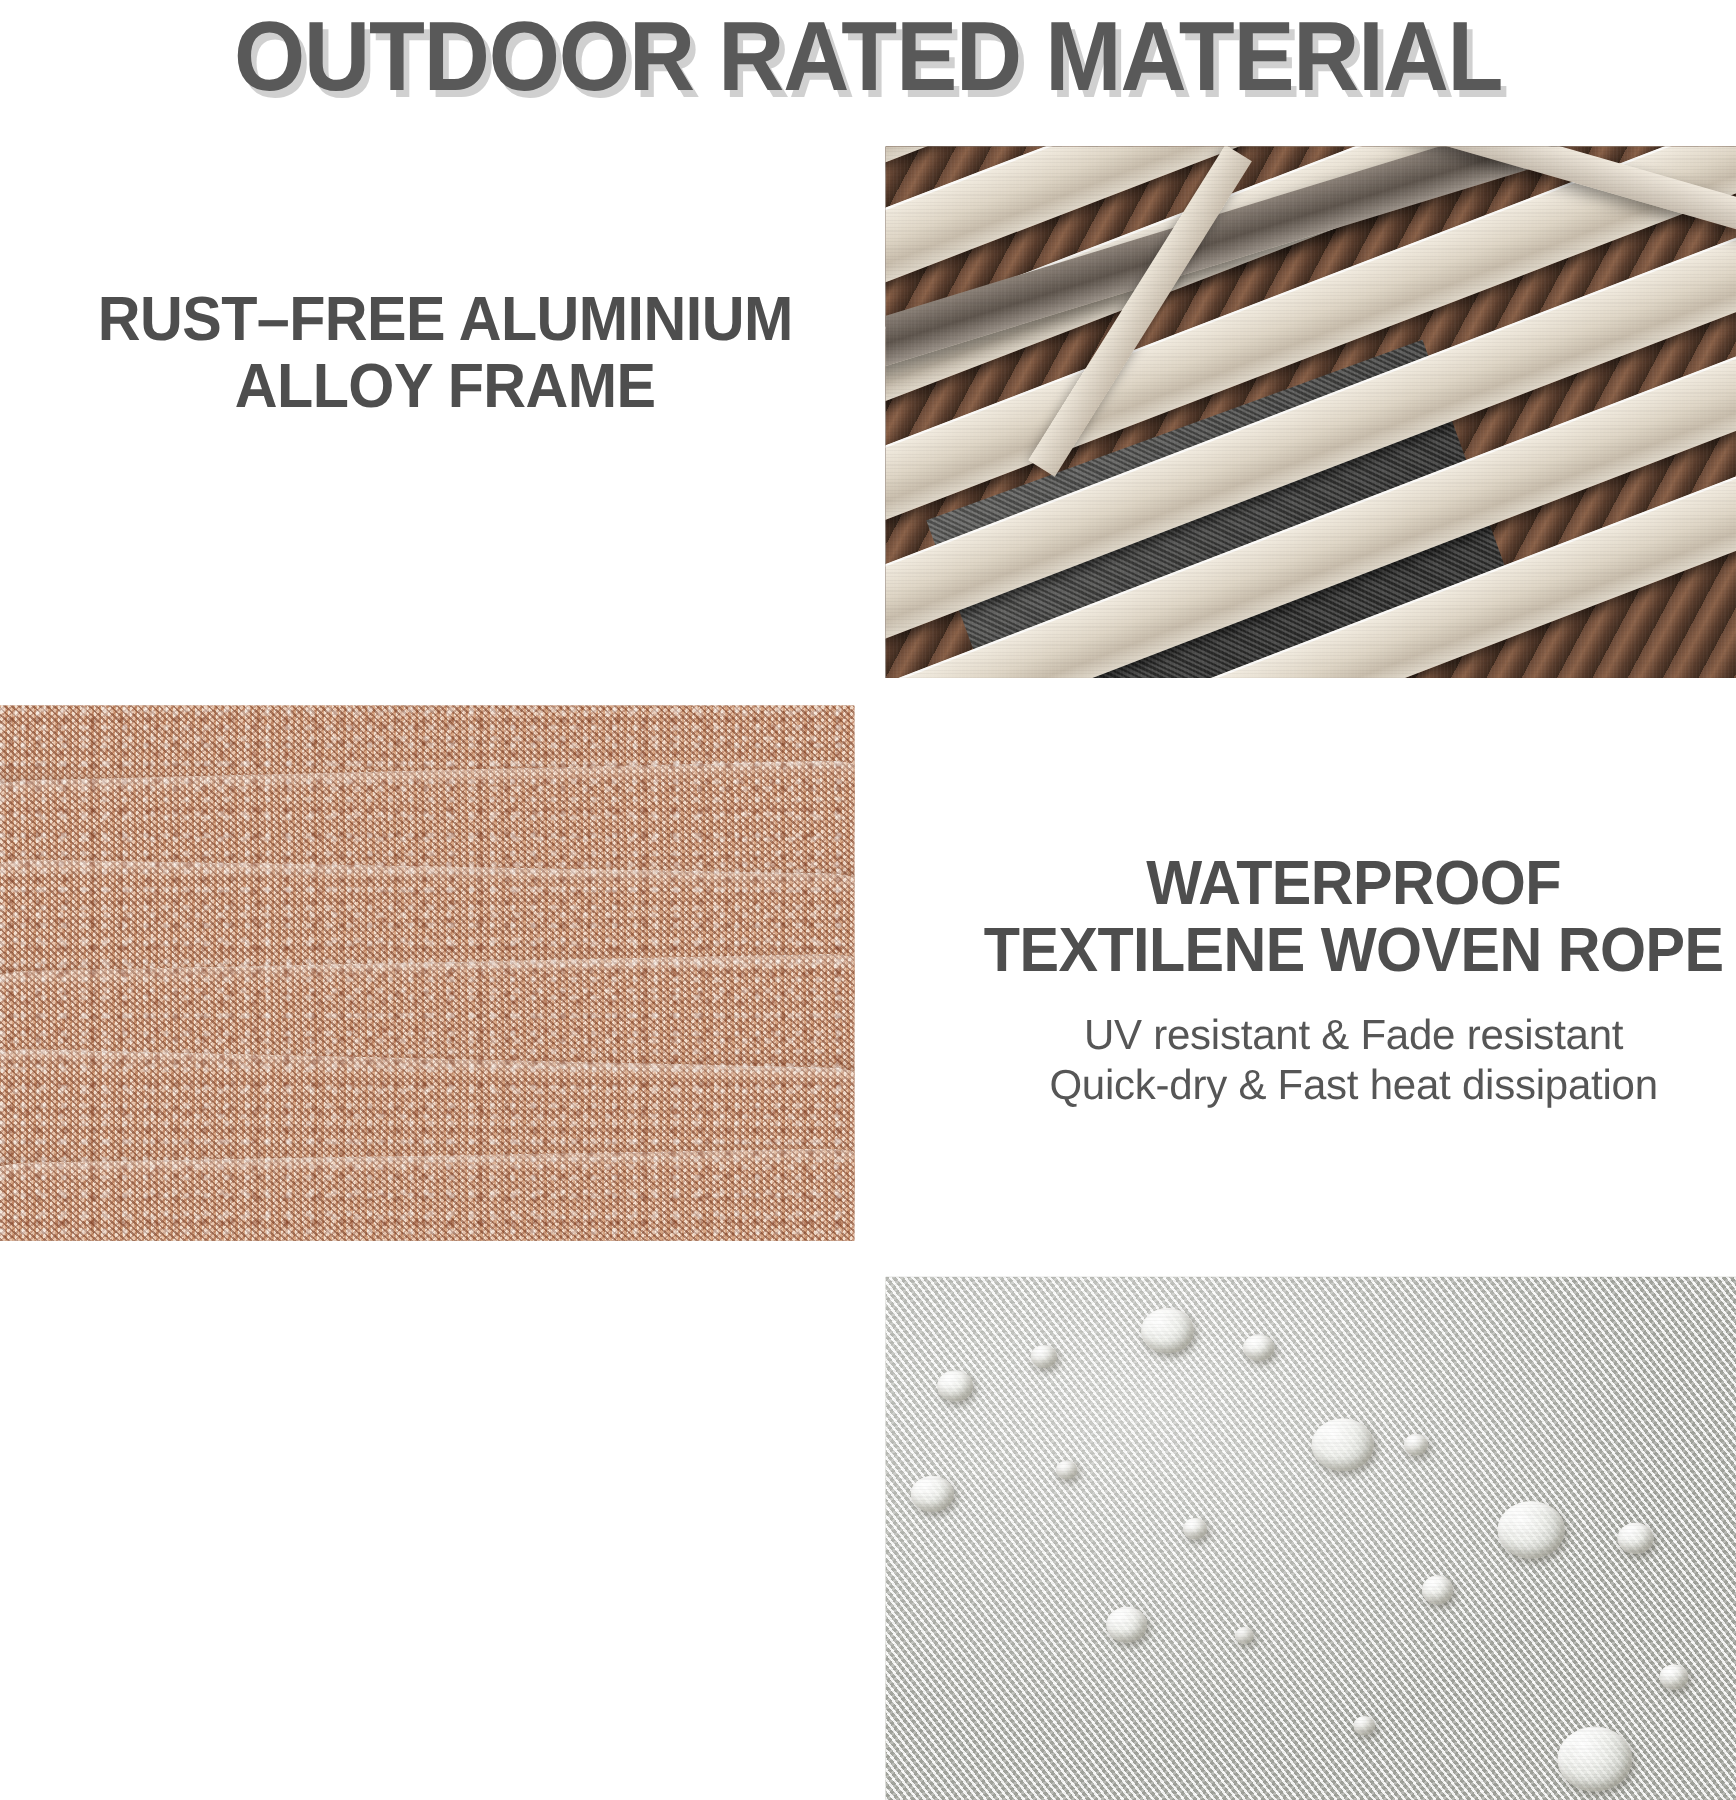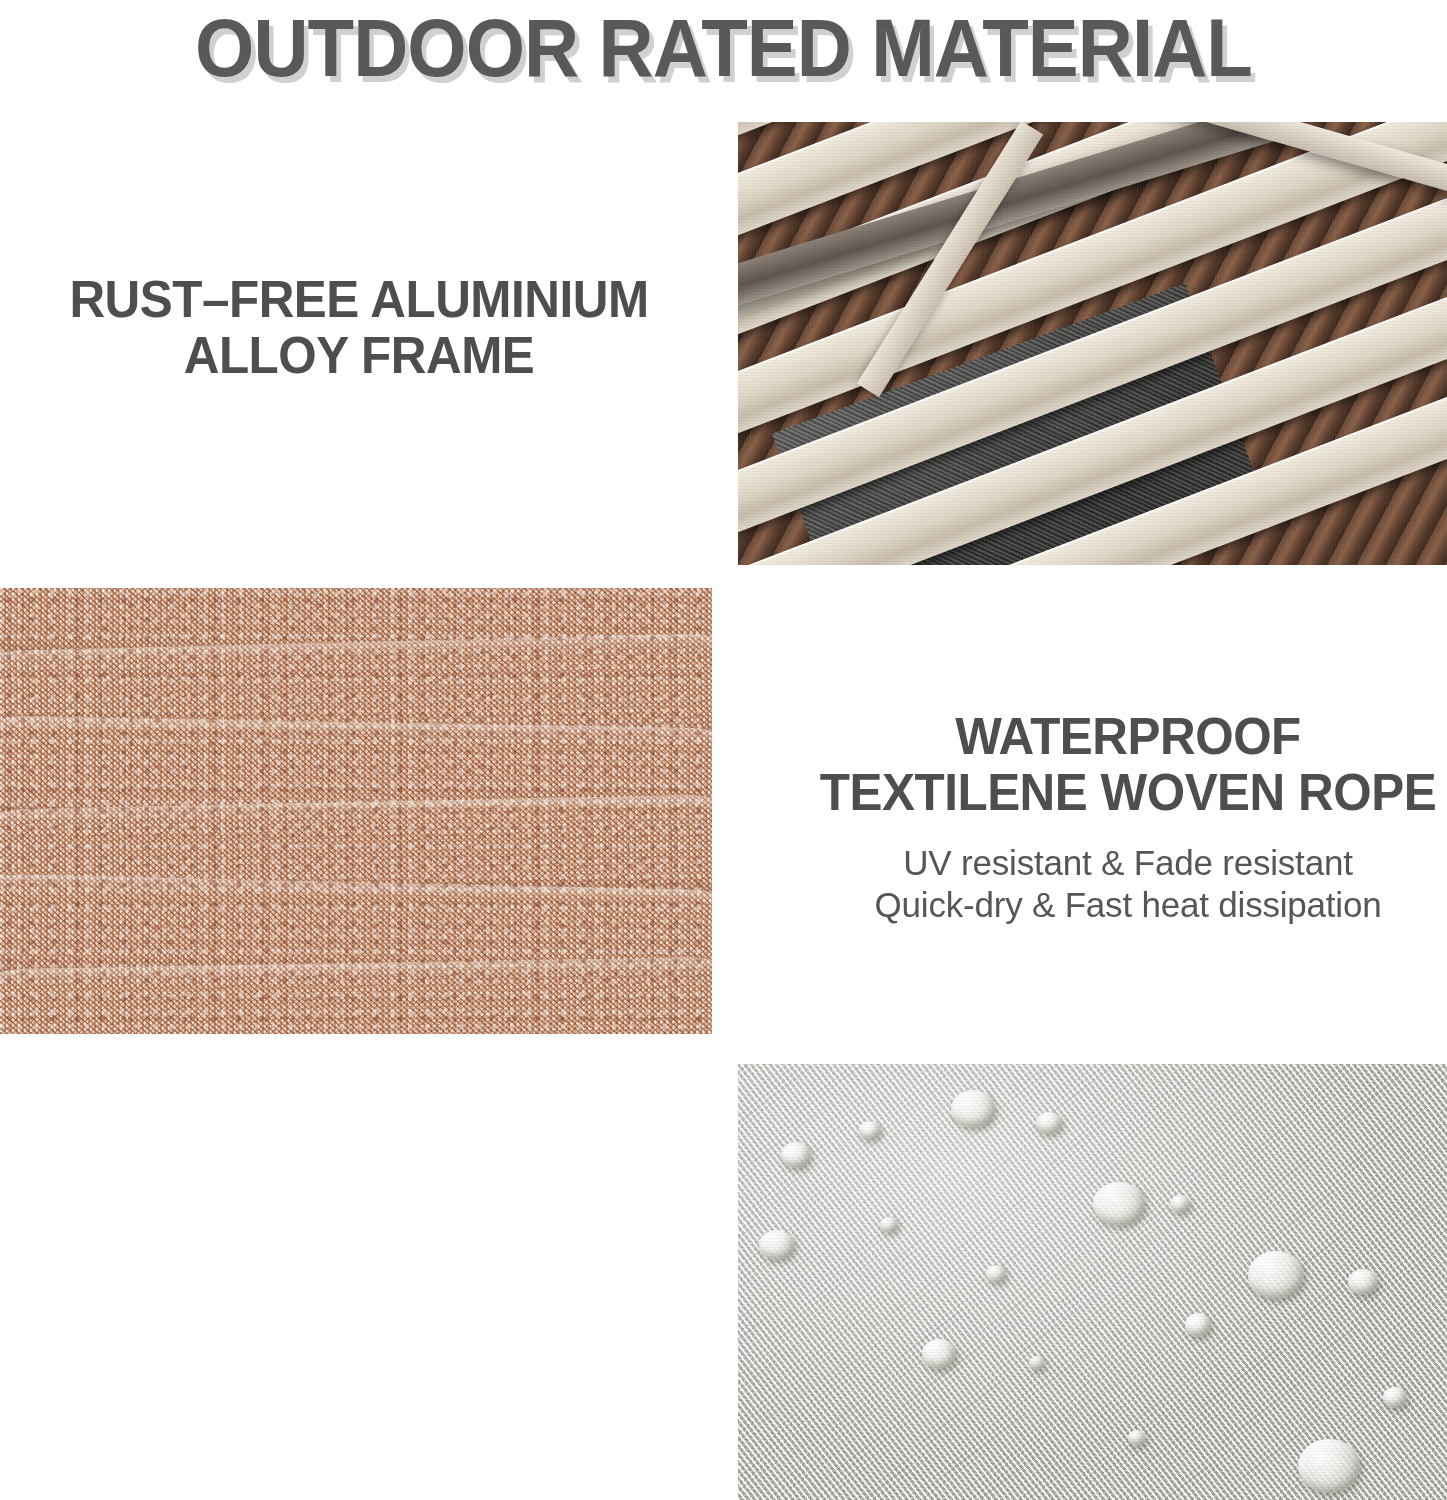--- a/index.html
+++ b/index.html
@@ -56,21 +56,21 @@
   .feature-sub {
     margin-top:22px;
     font-size:35px;
     line-height:42px;
     font-weight:400;
     color:#565656;
     letter-spacing:-0.2px;
     white-space:pre-line;
   }
 
-  #text-frame   { left:0;   top:238px;  width:718px;margin-top:33px; }
+  #text-frame   { left:12px;   top:238px;  width:718px; }
   #text-rope    { left:769px; top:708px; width:718px;text-align:center; }
   #text-cushion { left:0;   top:1186px; width:700px; }
 
   
   .photo {
     position:absolute;
     overflow:hidden;
   }
 
   

